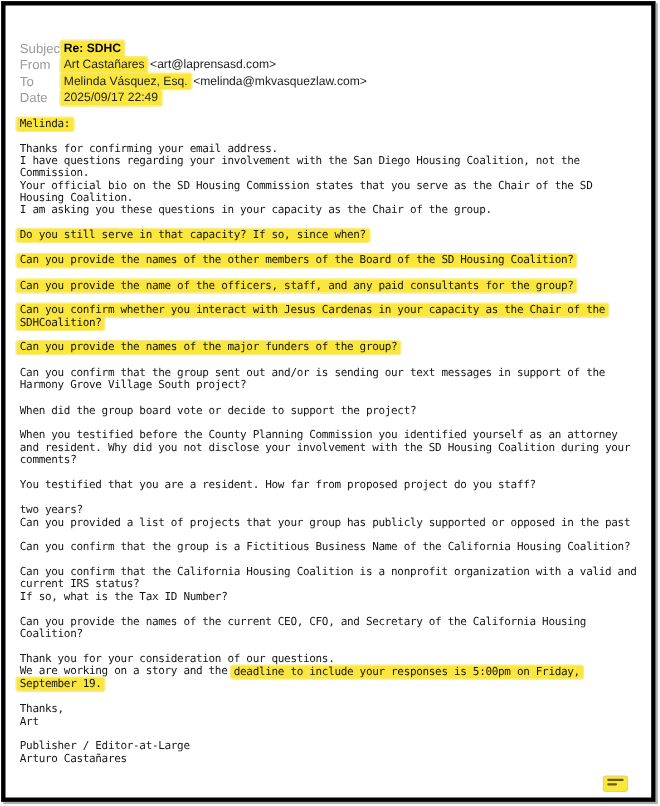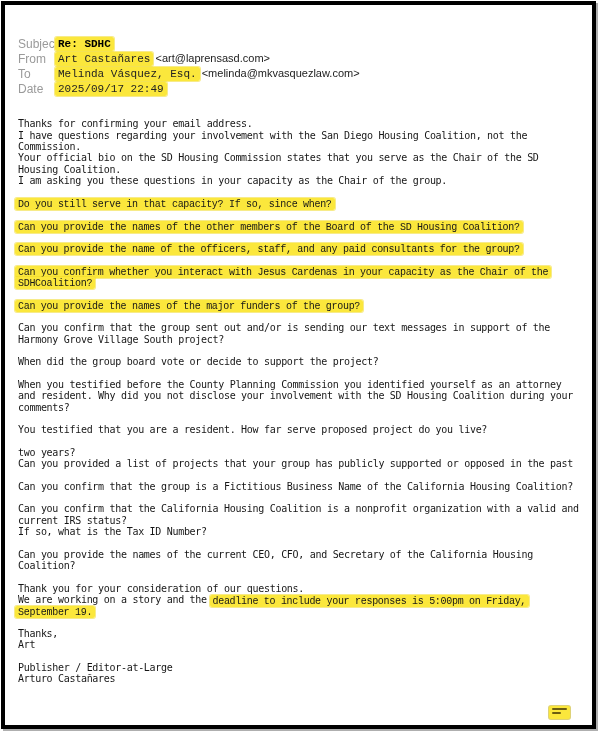--- a/index.html
+++ b/index.html
@@ -15,21 +15,20 @@
   }
   .header { position:absolute; left:18px; top:36px; }
   .header-row { display:flex; align-items:center; height:15px; font-size:11px; }
   .header-label { width:38px; color:#9a9a9a; font-size:12px; flex:0 0 38px; }
   .header-value { color:#222; white-space:pre; }
   .header-row.bold .header-value { font-weight:bold; color:#000; }
   .hl {
     background:#fbe73c;
     border-radius:2px;
     box-shadow:0 0 0 1px rgba(240,218,40,0.55);
-    font-family:Liberation Mono, monospace;
   }
   .header-value .hl { padding:1px 3px; margin:0 -1px; }
   .mailbody {
     position:absolute; left:18px; top:107px; width:575px;
     font-family:"DejaVu Sans Mono", monospace;
     font-size:10px; letter-spacing:-0.3px; color:#161616;
   }
   .body-line { height:11.33px; line-height:11.4px; white-space:pre; }
   .mailbody .hl { padding:0.5px 3px; margin:0 -3px; border-radius:2px; }
   .corner-thumb {
@@ -59,20 +58,21 @@
         <span class="header-label">To</span>
         <span class="header-value"><span class="hl">Melinda Vásquez, Esq.</span><span> &lt;melinda@mkvasquezlaw.com&gt;</span></span>
       </div>
       <div class="header-row">
         <span class="header-label">Date</span>
         <span class="header-value"><span class="hl">2025/09/17 22:49</span></span>
       </div>
     </div>
 
   <div class="mailbody" id="body-lines">
+      <div class="body-line"><span class="hl">Melinda:</span></div>
       <div class="body-line"></div>
       <div class="body-line"><span>Thanks for confirming your email address.</span></div>
       <div class="body-line"><span>I have questions regarding your involvement with the San Diego Housing Coalition, not the</span></div>
       <div class="body-line"><span>Commission.</span></div>
       <div class="body-line"><span>Your official bio on the SD Housing Commission states that you serve as the Chair of the SD</span></div>
       <div class="body-line"><span>Housing Coalition.</span></div>
       <div class="body-line"><span>I am asking you these questions in your capacity as the Chair of the group.</span></div>
       <div class="body-line"></div>
       <div class="body-line"><span class="hl">Do you still serve in that capacity? If so, since when?</span></div>
       <div class="body-line"></div>
@@ -87,21 +87,21 @@
       <div class="body-line"></div>
       <div class="body-line"><span>Can you confirm that the group sent out and/or is sending our text messages in support of the</span></div>
       <div class="body-line"><span>Harmony Grove Village South project?</span></div>
       <div class="body-line"></div>
       <div class="body-line"><span>When did the group board vote or decide to support the project?</span></div>
       <div class="body-line"></div>
       <div class="body-line"><span>When you testified before the County Planning Commission you identified yourself as an attorney</span></div>
       <div class="body-line"><span>and resident. Why did you not disclose your involvement with the SD Housing Coalition during your</span></div>
       <div class="body-line"><span>comments?</span></div>
       <div class="body-line"></div>
-      <div class="body-line"><span>You testified that you are a resident. How far serve proposed project do you live?</span></div>
+      <div class="body-line"><span>You testified that you are a resident. How far from proposed project do you staff?</span></div>
       <div class="body-line"></div>
       <div class="body-line"><span>two years?</span></div>
       <div class="body-line"><span>Can you provided a list of projects that your group has publicly supported or opposed in the past</span></div>
       <div class="body-line"></div>
       <div class="body-line"><span>Can you confirm that the group is a Fictitious Business Name of the California Housing Coalition?</span></div>
       <div class="body-line"></div>
       <div class="body-line"><span>Can you confirm that the California Housing Coalition is a nonprofit organization with a valid and</span></div>
       <div class="body-line"><span>current IRS status?</span></div>
       <div class="body-line"><span>If so, what is the Tax ID Number?</span></div>
       <div class="body-line"></div>

